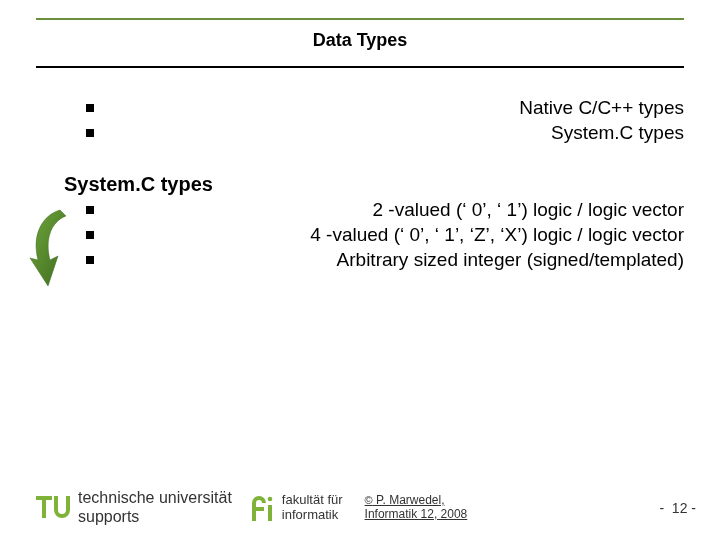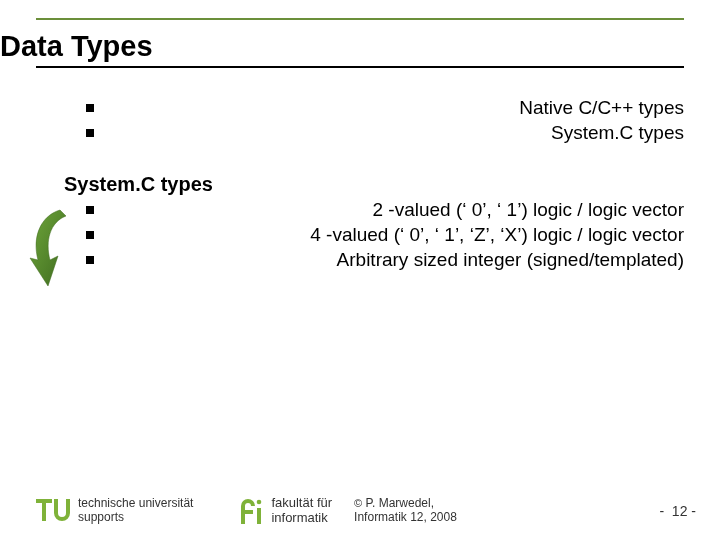--- a/index.html
+++ b/index.html
@@ -18,22 +18,22 @@
     left: 36px;
     right: 36px;
     height: 2px;
     background: #6b8f3a;
   }
   .title {
     position: absolute;
     top: 30px;
     left: 0;
     right: 0;
-    text-align: left;
-    font-size: 29px;
+    text-align: center;
+    font-size: 18px;
     font-weight: bold;
   }
   .title-rule {
     position: absolute;
     top: 66px;
     left: 36px;
     right: 36px;
     height: 2px;
     background: #000;
   }
@@ -86,36 +86,37 @@
     color: #333;
   }
   .tu-logo {
     display: flex;
     align-items: center;
     margin-right: 8px;
   }
   .tu-logo svg { display: block; }
   .uni-text {
     line-height: 1.15;
-    margin-right: 44px;
-    font-size: 12px;
+    margin-right: 16px;
+    font-size: 16px;
   }
   .fi-logo {
     display: flex;
     align-items: flex-end;
     margin-right: 6px;
   }
   .fi-text {
     line-height: 1.15;
     margin-right: 22px;
     font-size: 13px;
   }
   .copyright {
     line-height: 1.15;
     font-size: 12px;
+    text-decoration: underline;
   }
   .copy-sym { font-size: 11px; }
   .page-num {
     margin-left: auto;
     font-size: 14px;
     white-space: pre;
   }
 </style>
 </head>
 <body>

